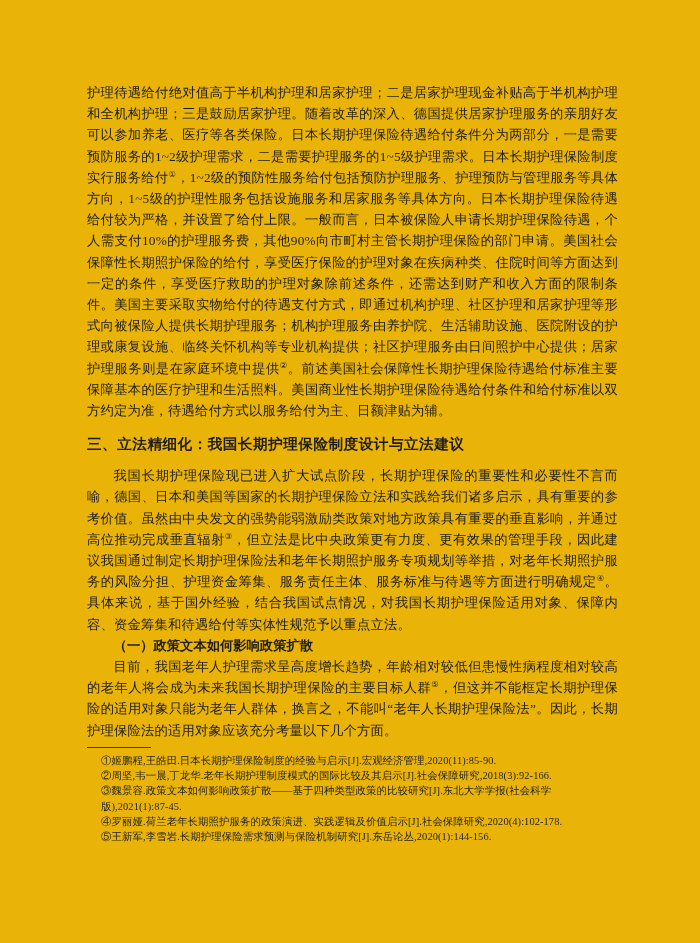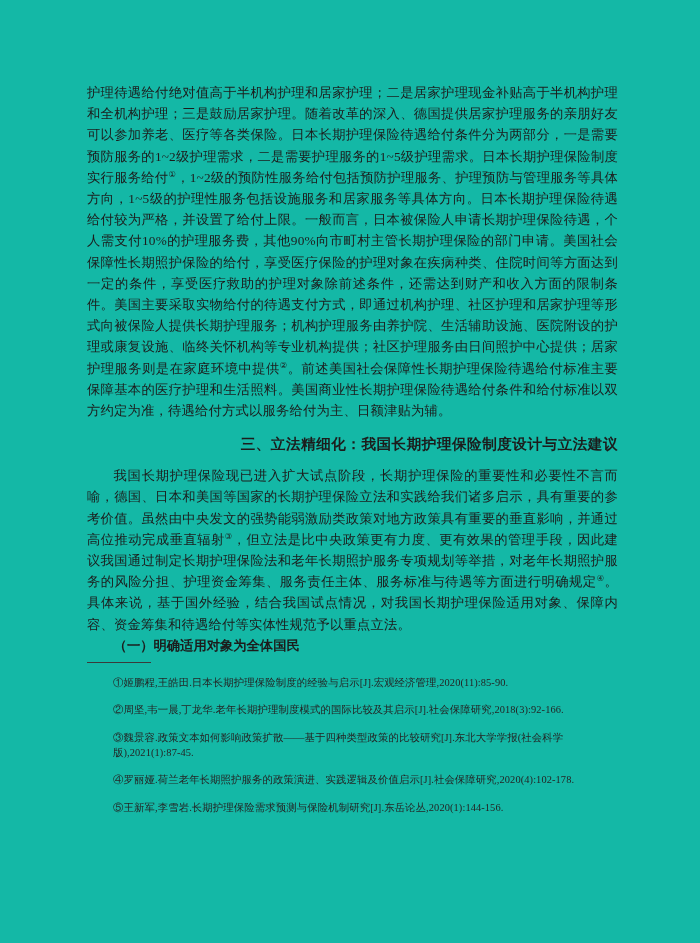--- a/index.html
+++ b/index.html
@@ -11,21 +11,21 @@
     width: 700px;
     height: 943px;
     position: relative;
     font-family: "Liberation Serif", "DejaVu Serif", serif;
     color: #1c1c1c;
     overflow: hidden;
   }
   .page {
     position: absolute;
     inset: 0;
-    background: #14b8a6;
+    background: #eab308;
   }
   .content {
     position: absolute;
     left: 87px;
     top: 82px;
     width: 531px;
   }
   .body-text {
     margin: 0;
     font-size: 13.3px;
@@ -34,21 +34,21 @@
     text-indent: 2em;
     letter-spacing: 0.2px;
   }
   .no-indent {
     text-indent: 0;
   }
   .section-heading {
     font-family: "Liberation Sans", "DejaVu Sans", sans-serif;
     font-size: 14.6px;
     font-weight: bold;
-    text-align: right;
+    text-align: left;
     margin: 13px 0 11px 0;
     line-height: 20px;
     letter-spacing: 0.5px;
   }
   .subsection-heading {
     font-family: "Liberation Sans", "DejaVu Sans", sans-serif;
     font-size: 13.3px;
     font-weight: bold;
     margin: 0;
     text-indent: 2em;
@@ -59,43 +59,44 @@
     vertical-align: super;
     line-height: 0;
   }
   .footnote-sep {
     width: 64px;
     height: 0;
     border-top: 1px solid #3a3a3a;
     margin: 6px 0 5px 0;
   }
   .footnotes p {
-    margin: 12px;
+    margin: 0;
     font-size: 10.4px;
     line-height: 15.3px;
     padding-left: 14px;
     text-align: left;
     color: #242424;
     letter-spacing: 0.1px;
   }
 </style>
 </head>
 <body>
 
 <div class="page">
   <div class="content">
 
     <p class="body-text no-indent">护理待遇给付绝对值高于半机构护理和居家护理；二是居家护理现金补贴高于半机构护理和全机构护理；三是鼓励居家护理。随着改革的深入、德国提供居家护理服务的亲朋好友可以参加养老、医疗等各类保险。日本长期护理保险待遇给付条件分为两部分，一是需要预防服务的1~2级护理需求，二是需要护理服务的1~5级护理需求。日本长期护理保险制度实行服务给付<sup>①</sup>，1~2级的预防性服务给付包括预防护理服务、护理预防与管理服务等具体方向，1~5级的护理性服务包括设施服务和居家服务等具体方向。日本长期护理保险待遇给付较为严格，并设置了给付上限。一般而言，日本被保险人申请长期护理保险待遇，个人需支付10%的护理服务费，其他90%向市町村主管长期护理保险的部门申请。美国社会保障性长期照护保险的给付，享受医疗保险的护理对象在疾病种类、住院时间等方面达到一定的条件，享受医疗救助的护理对象除前述条件，还需达到财产和收入方面的限制条件。美国主要采取实物给付的待遇支付方式，即通过机构护理、社区护理和居家护理等形式向被保险人提供长期护理服务；机构护理服务由养护院、生活辅助设施、医院附设的护理或康复设施、临终关怀机构等专业机构提供；社区护理服务由日间照护中心提供；居家护理服务则是在家庭环境中提供<sup>②</sup>。前述美国社会保障性长期护理保险待遇给付标准主要保障基本的医疗护理和生活照料。美国商业性长期护理保险待遇给付条件和给付标准以双方约定为准，待遇给付方式以服务给付为主、日额津贴为辅。</p>
 
     <h2 class="section-heading">三、立法精细化：我国长期护理保险制度设计与立法建议</h2>
 
     <p class="body-text">我国长期护理保险现已进入扩大试点阶段，长期护理保险的重要性和必要性不言而喻，德国、日本和美国等国家的长期护理保险立法和实践给我们诸多启示，具有重要的参考价值。虽然由中央发文的强势能弱激励类政策对地方政策具有重要的垂直影响，并通过高位推动完成垂直辐射<sup>③</sup>，但立法是比中央政策更有力度、更有效果的管理手段，因此建议我国通过制定长期护理保险法和老年长期照护服务专项规划等举措，对老年长期照护服务的风险分担、护理资金筹集、服务责任主体、服务标准与待遇等方面进行明确规定<sup>④</sup>。具体来说，基于国外经验，结合我国试点情况，对我国长期护理保险适用对象、保障内容、资金筹集和待遇给付等实体性规范予以重点立法。</p>
 
-    <h3 class="subsection-heading">（一）明确适用对象为全体国民</h3>
+    <h3 class="subsection-heading">（一）政策文本如何影响政策扩散</h3>
 
+    <p class="body-text">目前，我国老年人护理需求呈高度增长趋势，年龄相对较低但患慢性病程度相对较高的老年人将会成为未来我国长期护理保险的主要目标人群<sup>⑤</sup>，但这并不能框定长期护理保险的适用对象只能为老年人群体，换言之，不能叫“老年人长期护理保险法”。因此，长期护理保险法的适用对象应该充分考量以下几个方面。</p>
 
 
     <div class="footnote-sep"></div>
 
     <div class="footnotes">
       <p>①姬鹏程,王皓田.日本长期护理保险制度的经验与启示[J].宏观经济管理,2020(11):85-90.</p>
       <p>②周坚,韦一晨,丁龙华.老年长期护理制度模式的国际比较及其启示[J].社会保障研究,2018(3):92-166.</p>
       <p>③魏景容.政策文本如何影响政策扩散——基于四种类型政策的比较研究[J].东北大学学报(社会科学版),2021(1):87-45.</p>
       <p>④罗丽娅.荷兰老年长期照护服务的政策演进、实践逻辑及价值启示[J].社会保障研究,2020(4):102-178.</p>
       <p>⑤王新军,李雪岩.长期护理保险需求预测与保险机制研究[J].东岳论丛,2020(1):144-156.</p>

